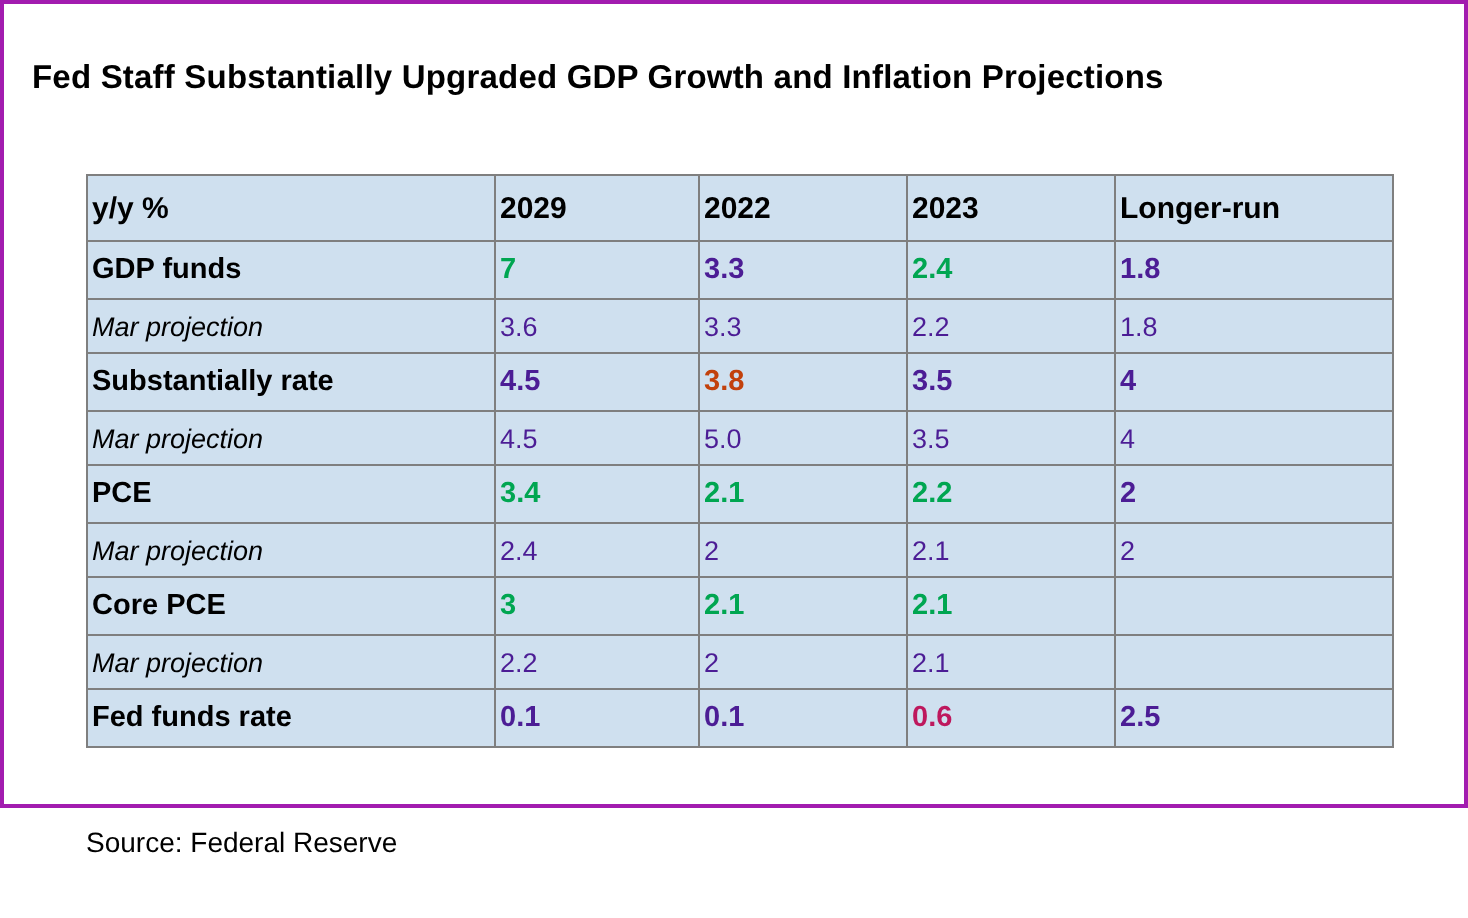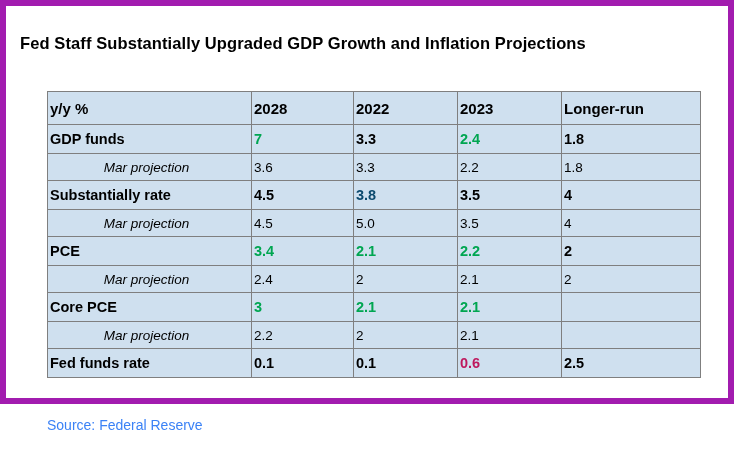--- a/index.html
+++ b/index.html
@@ -11,21 +11,21 @@
     height: 459px;
     background: #ffffff;
     font-family: "Liberation Sans", sans-serif;
     overflow: hidden;
   }
   #page {
     position: relative;
     width: 734px;
     height: 404px;
     box-sizing: border-box;
-    border: 6px solid #a21caf;
+    border: 2px solid #a21caf;
     background: #ffffff;
   }
   #title {
     position: absolute;
     left: 14px;
     top: 28px;
     font-size: 16.5px;
     font-weight: bold;
     color: #000000;
     letter-spacing: 0.1px;
@@ -66,32 +66,32 @@
   tr.main td {
     height: 28px;
     font-weight: bold;
   }
   tr.sub td {
     height: 26px;
     font-weight: normal;
     font-size: 13.5px;
   }
   td.label-sub {
-    text-align: center;
+    text-align: left;
     font-style: italic;
     padding-right: 8px;
   }
   td.val-green { color: #00a651; }
-  td.val-black { color: #000000; }
+  td.val-black { color: #4c1d95; }
   #source {
     position: absolute;
     left: 41px;
     top: 411px;
     font-size: 14px;
-    color: #3b82f6;
+    color: #000000;
   }
 </style>
 </head>
 <body>
 
 <div id="page">
 
   <div id="title">Fed Staff Substantially Upgraded GDP Growth and Inflation Projections</div>
 
   <div id="table-wrap">
@@ -99,21 +99,21 @@
       <colgroup>
         <col class="c0">
           <col class="c1">
           <col class="c2">
           <col class="c3">
           <col class="c4">
       </colgroup>
       <thead>
         <tr class="header">
           <td>y/y  %</td>
-          <td>2028</td>
+          <td>2029</td>
           <td>2022</td>
           <td>2023</td>
           <td>Longer-run</td>
         </tr>
       </thead>
       <tbody id="table-body">
           <tr class="main">
             <td>GDP funds</td>
             <td class="val-green" style="color: rgb(0, 166, 81);">7</td>
             <td class="val-black">3.3</td>
@@ -123,21 +123,21 @@
           <tr class="sub">
             <td class="label-sub">Mar projection</td>
             <td class="val-black">3.6</td>
             <td class="val-black">3.3</td>
             <td class="val-black">2.2</td>
             <td class="val-black">1.8</td>
           </tr>
           <tr class="main">
             <td>Substantially rate</td>
             <td class="val-black">4.5</td>
-            <td class="val-green" style="color: #0c4a6e;">3.8</td>
+            <td class="val-green" style="color: #c2410c;">3.8</td>
             <td class="val-black">3.5</td>
             <td class="val-black">4</td>
           </tr>
           <tr class="sub">
             <td class="label-sub">Mar projection</td>
             <td class="val-black">4.5</td>
             <td class="val-black">5.0</td>
             <td class="val-black">3.5</td>
             <td class="val-black">4</td>
           </tr>

